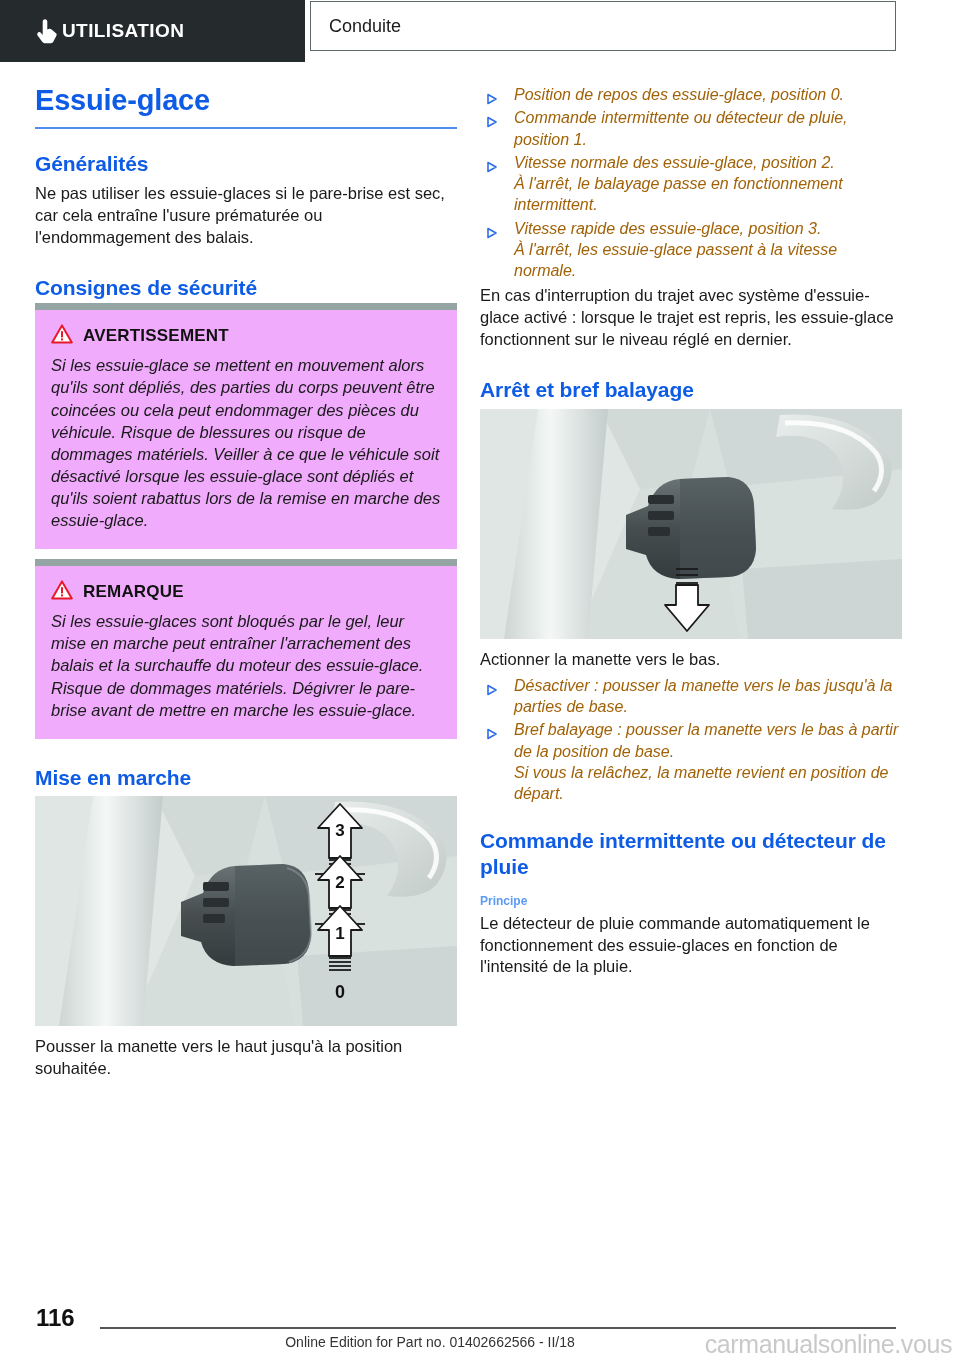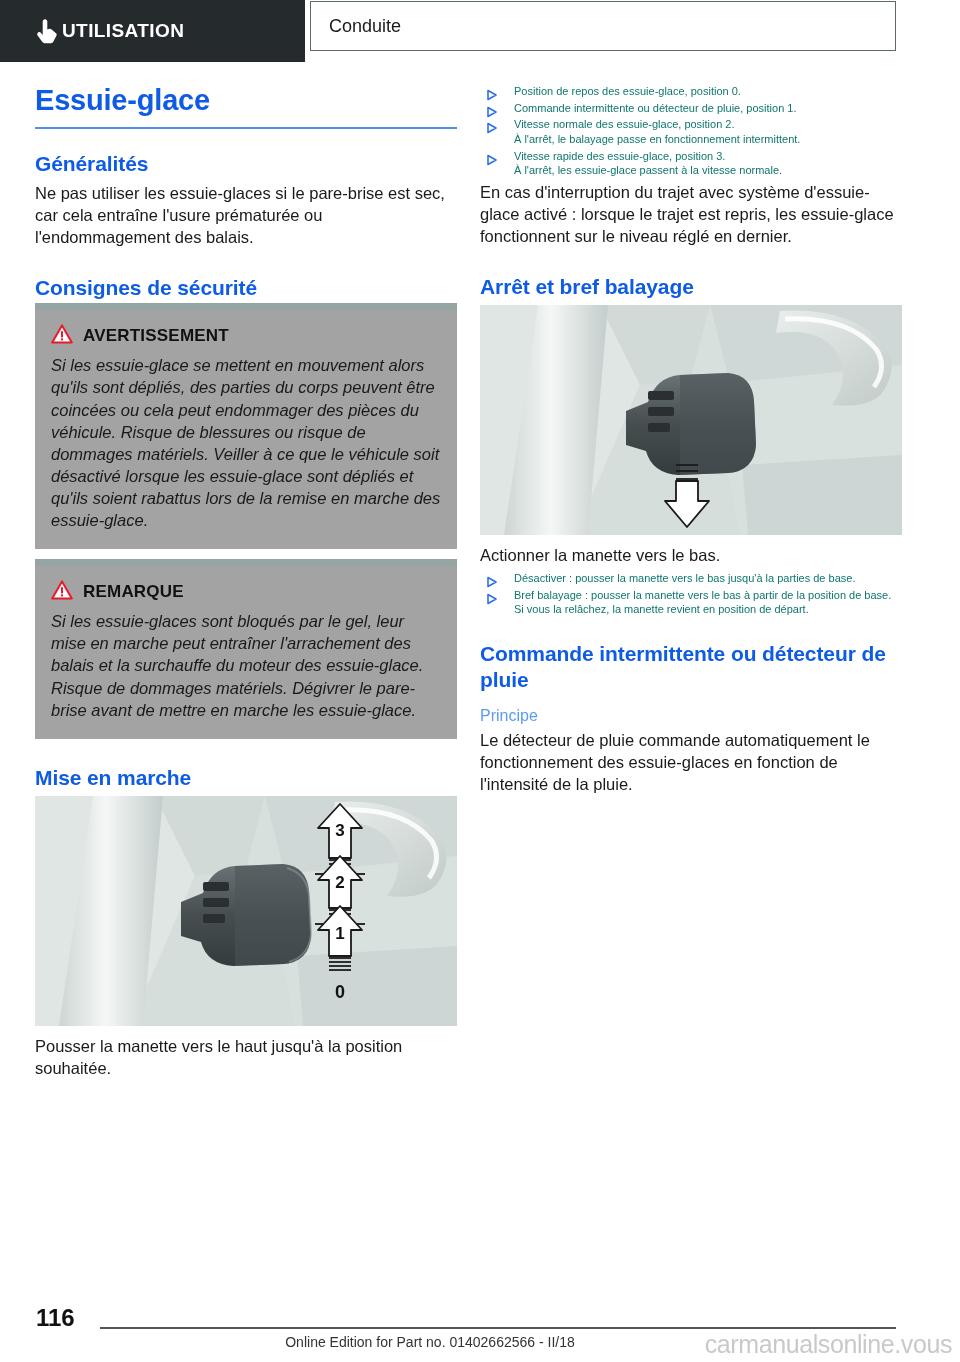--- a/index.html
+++ b/index.html
@@ -40,47 +40,47 @@
     letter-spacing:-0.2px; line-height:1.15;
   }
   .chapter-rule { height:2px; background:#4f8ef0; margin:10px 0 22px 0; }
 
   h2.sec {
     color:#0e5ce6; font-size:21px; font-weight:bold;
     margin:0 0 6px 0; line-height:1.22; letter-spacing:-0.1px;
   }
   h2.sec.tight { margin-bottom:3px; }
   h3.sub {
-    color:#5b9bf5; font-size:16px; font-weight:normal;
+    color:#5b9bf5; font-size:12px; font-weight:bold;
     margin:0 0 4px 0; line-height:1.25;
   }
   p.body {
     margin:0 0 4px 0; font-size:16.5px; line-height:1.33; color:#1a1a1a;
   }
   .gap-sm { height:10px; }
   .gap-md { height:22px; }
   .gap-lg { height:26px; }
 
   
   .notice { width:422px; margin:0; }
   .notice-bar { height:7px; background:#94a5a4; }
-  .notice-body { background:#a3a3a3; padding:14px 16px 18px 16px; }
+  .notice-body { background:#f0abfc; padding:14px 16px 18px 16px; }
   .notice-title {
     display:flex; align-items:center; gap:10px; margin-bottom:6px;
   }
   .notice-title-text {
     font-size:17px; font-weight:bold; color:#111; letter-spacing:.2px;
   }
   .notice-text { font-size:16.5px; line-height:1.34; color:#1a1a1a;font-style:italic; }
 
   
   ul.tri { list-style:none; margin:0; padding:0; }
   ul.tri li {
     position:relative; padding-left:34px; margin-bottom:2px;
-    font-size:11px; line-height:1.33; color:#0f766e;
+    font-size:16px; line-height:1.33; color:#a16207;font-style:italic;
   }
   ul.tri li .tri-marker {
     position:absolute; left:6px; top:5px; width:12px; height:12px;
   }
 
   
   .figure { width:422px; margin:6px 0 10px 0; }
   .figure svg { display:block; width:422px; }
   .figcap { font-size:16.5px; line-height:1.33; color:#1a1a1a; margin-top:10px; }
 

